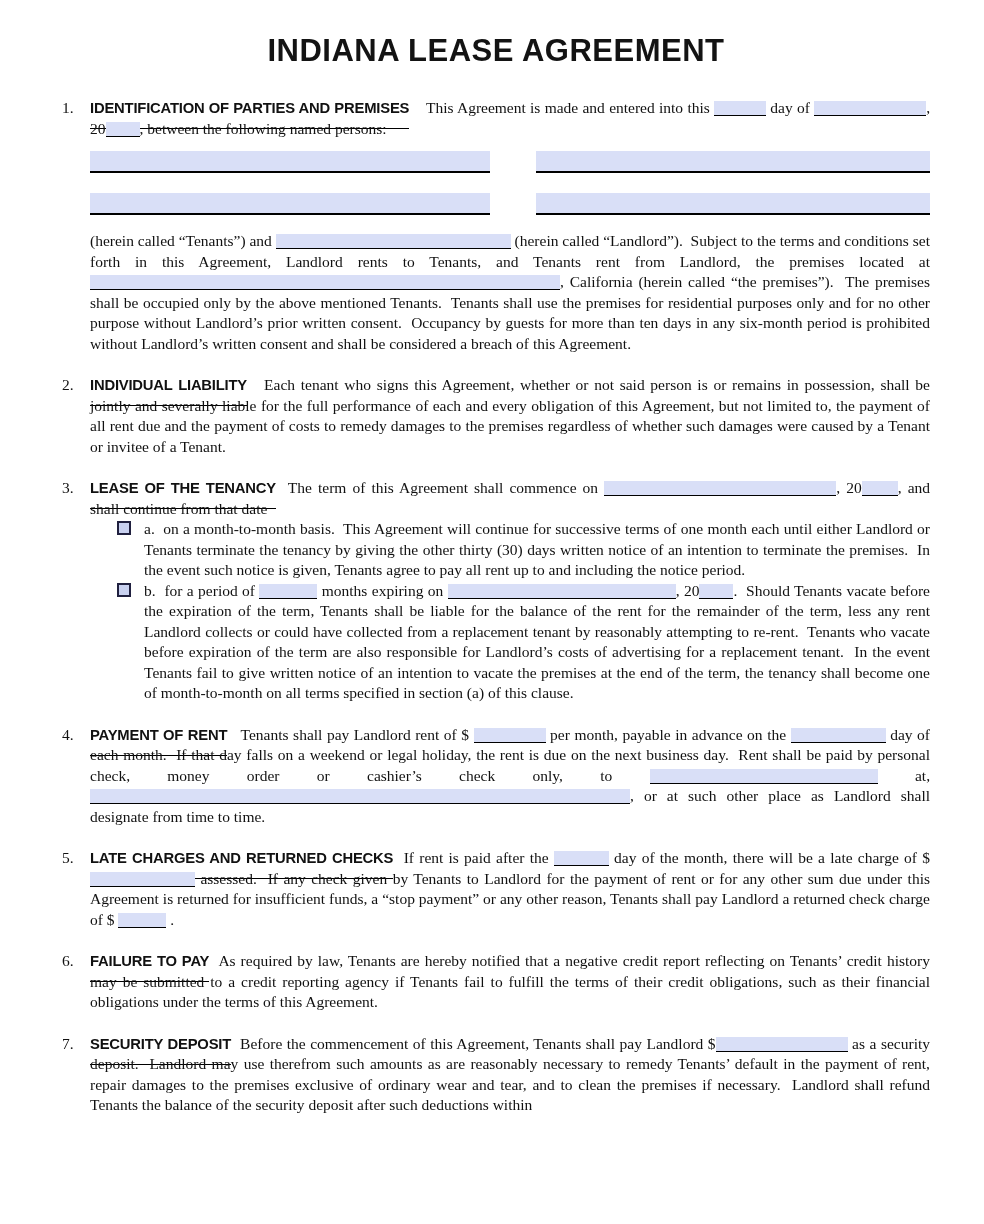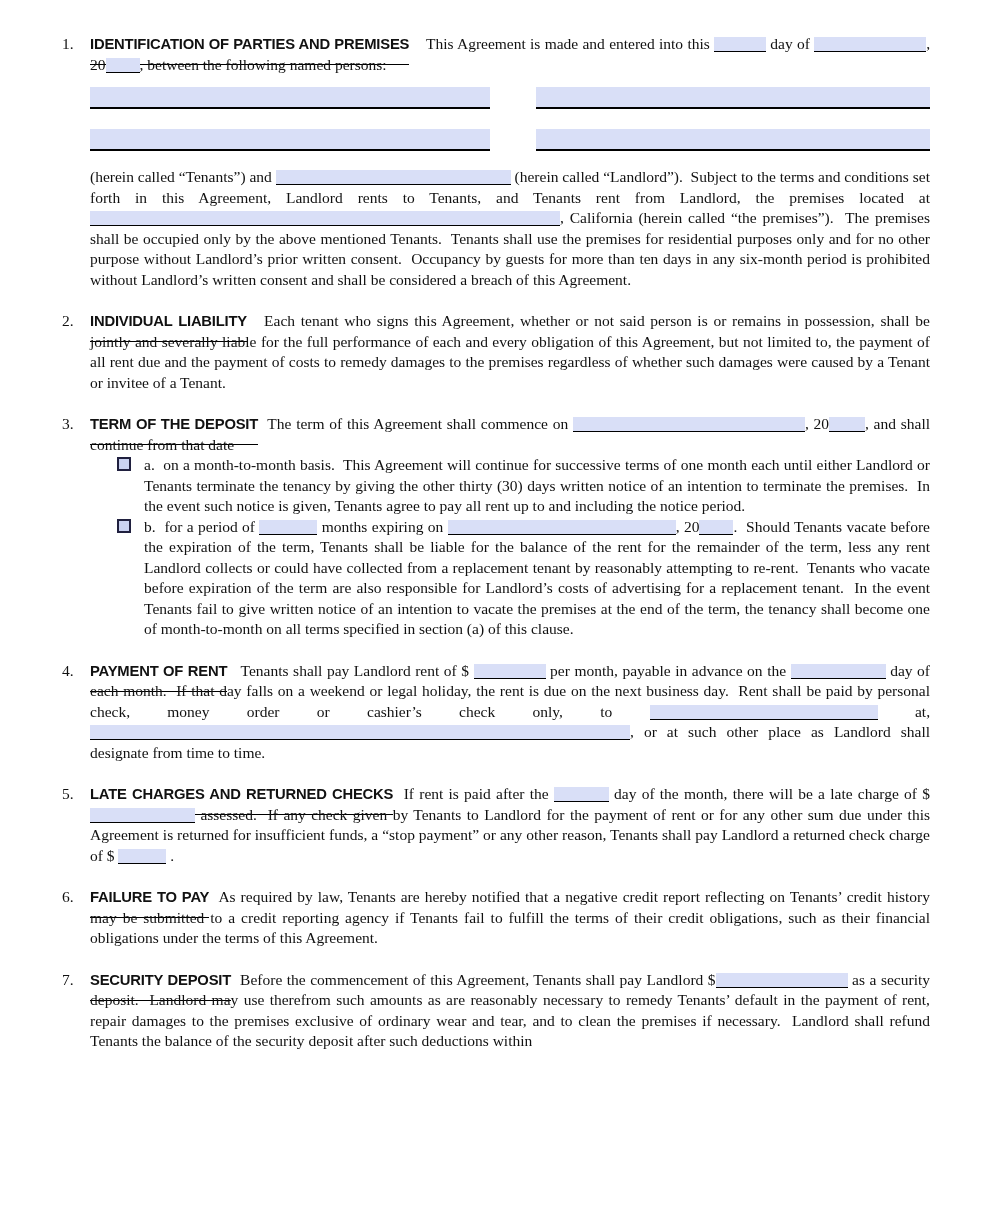--- a/index.html
+++ b/index.html
@@ -72,20 +72,21 @@
     margin: 2px 13px 0 27px;
     background: var(--checkbox-fill);
     border: 2px solid var(--checkbox-border);
   }
   .cb-text { flex: 1; min-width: 0; text-align: justify; }
 </style>
 </head>
 <body>
 
 <div class="page">
+  <h1 class="doc-title">INDIANA LEASE AGREEMENT</h1>
   <div>
       <div class="section">
         <div class="num">1.</div>
         <div class="content">
           <div class="para"><span class="heading">IDENTIFICATION OF PARTIES AND PREMISES</span><span class="txt">&nbsp;&nbsp;&nbsp; This Agreement is made and entered into this </span><span class="blank" style="width: 52px;"></span><span class="txt"> day of </span><span class="blank" style="width: 112px;"></span><span class="txt">, 20</span><span class="blank" style="width: 34px;"></span><span class="txt">, between the following named persons:</span></div>
           <div class="name-grid">
             <div class="name-line"></div>
             <div class="name-line"></div>
             <div class="name-line"></div>
             <div class="name-line"></div>
@@ -95,21 +96,21 @@
       </div>
       <div class="section">
         <div class="num">2.</div>
         <div class="content">
           <div class="para"><span class="heading">INDIVIDUAL LIABILITY</span><span class="txt">&nbsp;&nbsp; Each tenant who signs this Agreement, whether or not said person is or remains in possession, shall be jointly and severally liable for the full performance of each and every obligation of this Agreement, but not limited to, the payment of all rent due and the payment of costs to remedy damages to the premises regardless of whether such damages were caused by a Tenant or invitee of a Tenant.</span></div>
         </div>
       </div>
       <div class="section">
         <div class="num">3.</div>
         <div class="content">
-          <div class="para"><span class="heading">TERM OF THE DEPOSIT</span><span class="txt">&nbsp; The term of this Agreement shall commence on </span><span class="blank" style="width: 232px;"></span><span class="txt">, 20</span><span class="blank" style="width: 36px;"></span><span class="txt">, and shall continue from that date</span></div>
+          <div class="para"><span class="heading">LEASE OF THE TENANCY</span><span class="txt">&nbsp; The term of this Agreement shall commence on </span><span class="blank" style="width: 232px;"></span><span class="txt">, 20</span><span class="blank" style="width: 36px;"></span><span class="txt">, and shall continue from that date</span></div>
           <div class="cb-item">
             <span class="checkbox"></span>
             <div class="cb-text"><span class="txt">a.&nbsp; on a month-to-month basis.&nbsp; This Agreement will continue for successive terms of one month each until either Landlord or Tenants terminate the tenancy by giving the other thirty (30) days written notice of an intention to terminate the premises.&nbsp; In the event such notice is given, Tenants agree to pay all rent up to and including the notice period.</span></div>
           </div>
           <div class="cb-item">
             <span class="checkbox"></span>
             <div class="cb-text"><span class="txt">b.&nbsp; for a period of </span><span class="blank" style="width: 58px;"></span><span class="txt"> months expiring on </span><span class="blank" style="width: 228px;"></span><span class="txt">, 20</span><span class="blank" style="width: 34px;"></span><span class="txt">.&nbsp; Should Tenants vacate before the expiration of the term, Tenants shall be liable for the balance of the rent for the remainder of the term, less any rent Landlord collects or could have collected from a replacement tenant by reasonably attempting to re-rent.&nbsp; Tenants who vacate before expiration of the term are also responsible for Landlord’s costs of advertising for a replacement tenant.&nbsp; In the event Tenants fail to give written notice of an intention to vacate the premises at the end of the term, the tenancy shall become one of month-to-month on all terms specified in section (a) of this clause.</span></div>
           </div>
         </div>
       </div>

